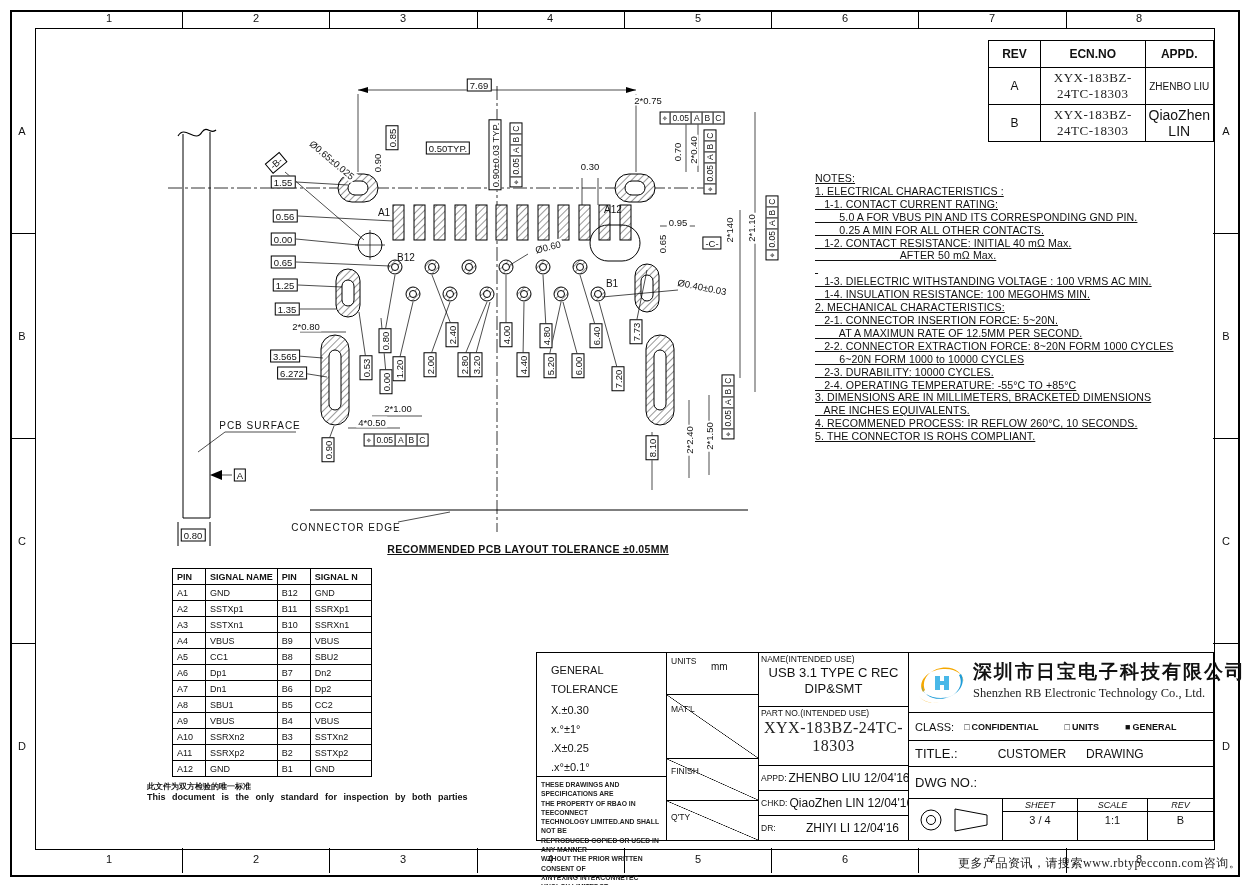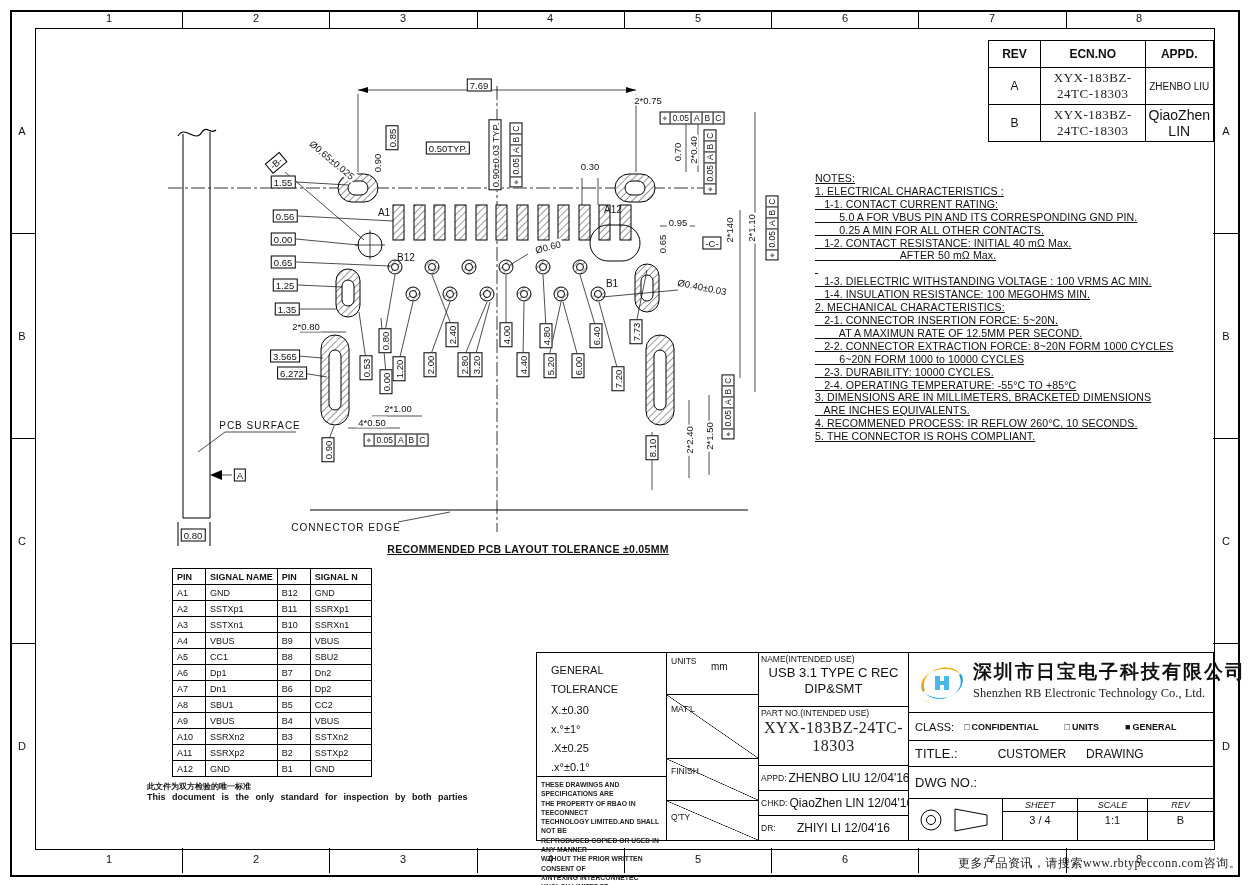--- a/index.html
+++ b/index.html
@@ -43,21 +43,21 @@
   .tb .cap{font-size:8.5px;padding:1px 2px;}
   .diag{background:linear-gradient(to top right,transparent calc(50% - .6px),#000 50%,transparent calc(50% + .6px));}
   .gt{font-size:11px;line-height:19px;padding:8px 0 0 14px;}
   .gt .t{margin-bottom:2px;}
   .gt .r span{display:inline-block;min-width:62px;}
   .legal{font-size:6.8px;line-height:9.3px;padding:3px 4px;font-weight:bold;color:#222;}
   .nameval{font-size:13px;text-align:center;line-height:16px;}
   .partval{font-family:"Liberation Serif",serif;font-size:16px;letter-spacing:.5px;text-align:center;color:#222;}
   .sigrow{display:flex;align-items:center;}
   .sigrow .cap{width:34px;}
-  .sigrow .val{font-size:12px;flex:1;text-align:left;white-space:nowrap;}
+  .sigrow .val{font-size:12px;flex:1;text-align:center;white-space:nowrap;}
   .co-zh{font-size:19px;font-weight:bold;letter-spacing:2px;white-space:nowrap;}
   .co-en{font-family:"Liberation Serif",serif;font-size:12.5px;white-space:nowrap;color:#222;}
   .classrow{display:flex;align-items:center;font-size:10px;}
   .classrow .big{font-size:11px;margin:0 10px 0 6px;}
   .copt{margin-right:26px;font-size:9px;font-weight:bold;white-space:nowrap;}
   .copt i{font-style:normal;margin-right:2px;}
   .hdrsm{font-size:9px;font-style:italic;text-align:center;border-bottom:1px solid #000;padding:1px;}
   .valsm{font-size:11px;text-align:center;padding:2px;}
   .mkt{position:absolute;left:958px;top:855px;font-family:"Liberation Serif",serif;font-size:12px;color:#222;letter-spacing:.5px;}
 </style>

